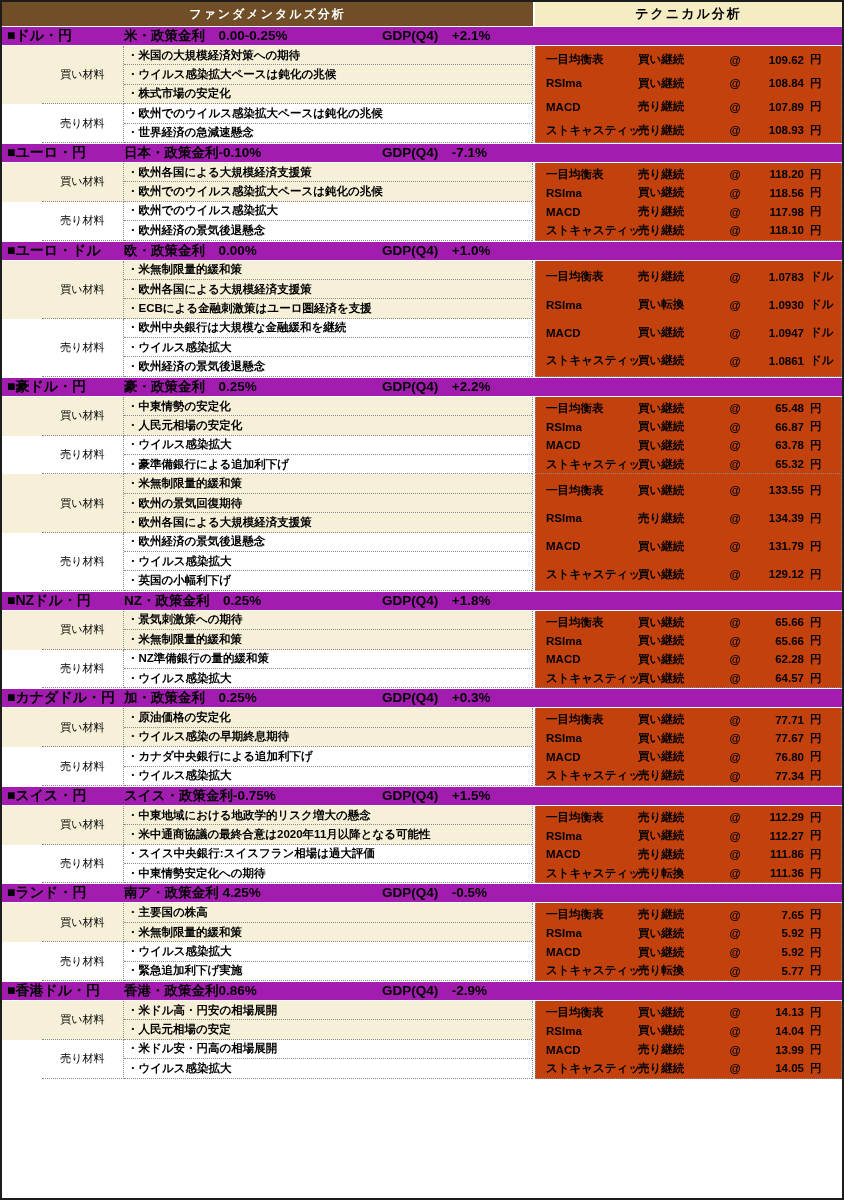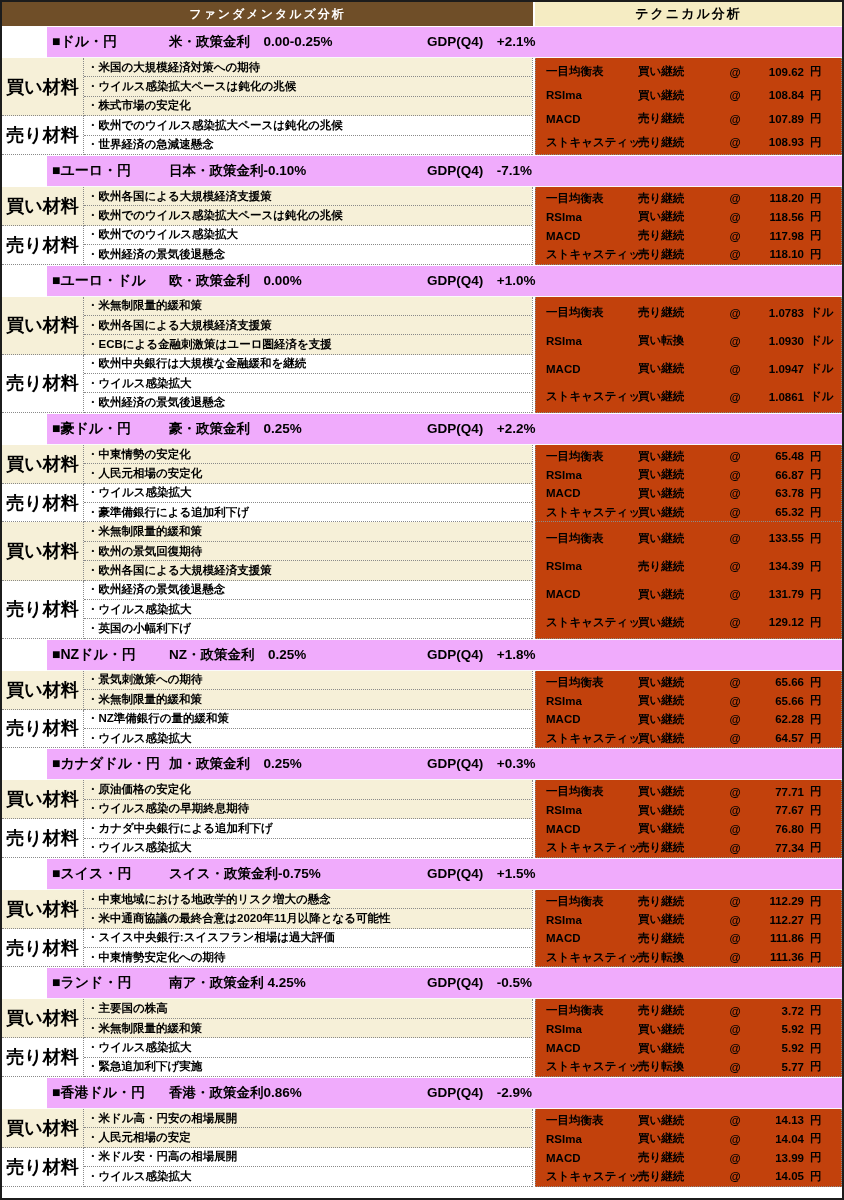--- a/index.html
+++ b/index.html
@@ -23,37 +23,37 @@
     font-weight:bold;font-size:12px;letter-spacing:2px;
   }
   .vgap-h{width:2px;background:#ffffff}
   .tech-h{
     flex:1;background:#f5ecc3;color:#000000;
     display:flex;align-items:center;justify-content:center;
     font-weight:bold;font-size:13px;letter-spacing:2px;
   }
   
   .sec-header{
-    height:32px;flex:0 0 auto;background:#f0abfc;
+    height:20px;flex:0 0 auto;background:#a21caf;
     border-top:1px solid #ffffff;border-bottom:1px solid #fafafa;
-    display:flex;align-items:center;font-weight:bold;white-space:nowrap;margin-left:45px;
+    display:flex;align-items:center;font-weight:bold;white-space:nowrap;
   }
   .pair{width:122px;padding-left:5px;font-size:14px}
   .policy{width:258px;font-size:13.5px}
   .gdp{font-size:13.5px}
   .sec-body{display:flex;flex:0 0 auto}
   .fund{width:531px;display:flex;flex-direction:column;border-right:1px dotted #8a8a8a}
   .group{display:flex}
   .group.buy{background:#f6f0d8}
   .group.sell{background:#ffffff}
   .glabel{
     width:82px;flex:0 0 auto;
     border-right:1px dotted #8a8a8a;border-bottom:1px dotted #8a8a8a;
     display:flex;align-items:center;justify-content:center;
-    font-size:18px;font-weight:bold;
+    font-size:11px;font-weight:normal;margin-left:40px;
   }
   .gitems{flex:1;display:flex;flex-direction:column}
   .item{
     height:19.4px;border-bottom:1px dotted #8a8a8a;
     display:flex;align-items:center;padding-left:3px;
     font-size:11.5px;font-weight:600;
     white-space:nowrap;overflow:hidden;
   }
   .vgap{width:2px;background:#ffffff}
   .tech{
@@ -553,21 +553,21 @@
                 <div class="item">・緊急追加利下げ実施</div>
               </div>
             </div>
           </div>
           <div class="vgap"></div>
           <div class="tech">
             <div class="trow">
               <span class="tname">一目均衡表</span>
               <span class="tsig">売り継続</span>
               <span class="tat">@</span>
-              <span class="tprice">3.72</span>
+              <span class="tprice">7.65</span>
               <span class="tunit">円</span>
             </div>
             <div class="trow">
               <span class="tname">RSIma</span>
               <span class="tsig">買い継続</span>
               <span class="tat">@</span>
               <span class="tprice">5.92</span>
               <span class="tunit">円</span>
             </div>
             <div class="trow">

